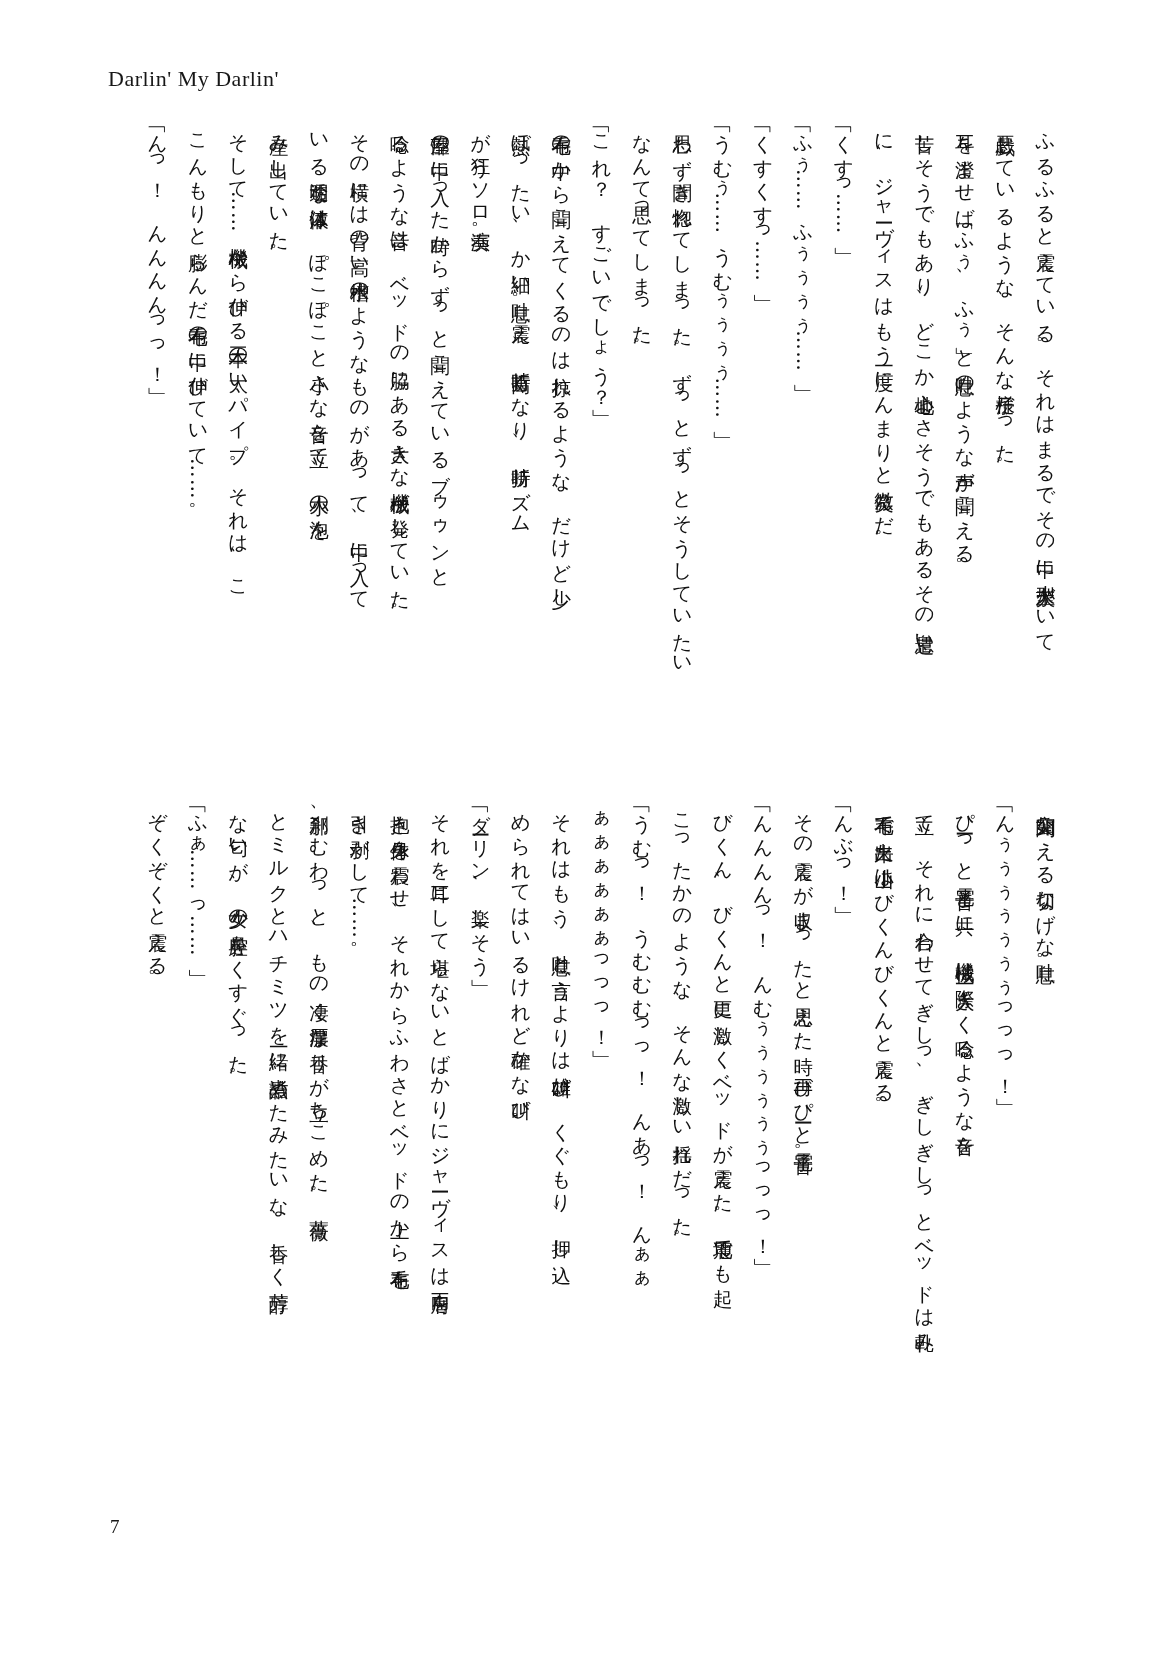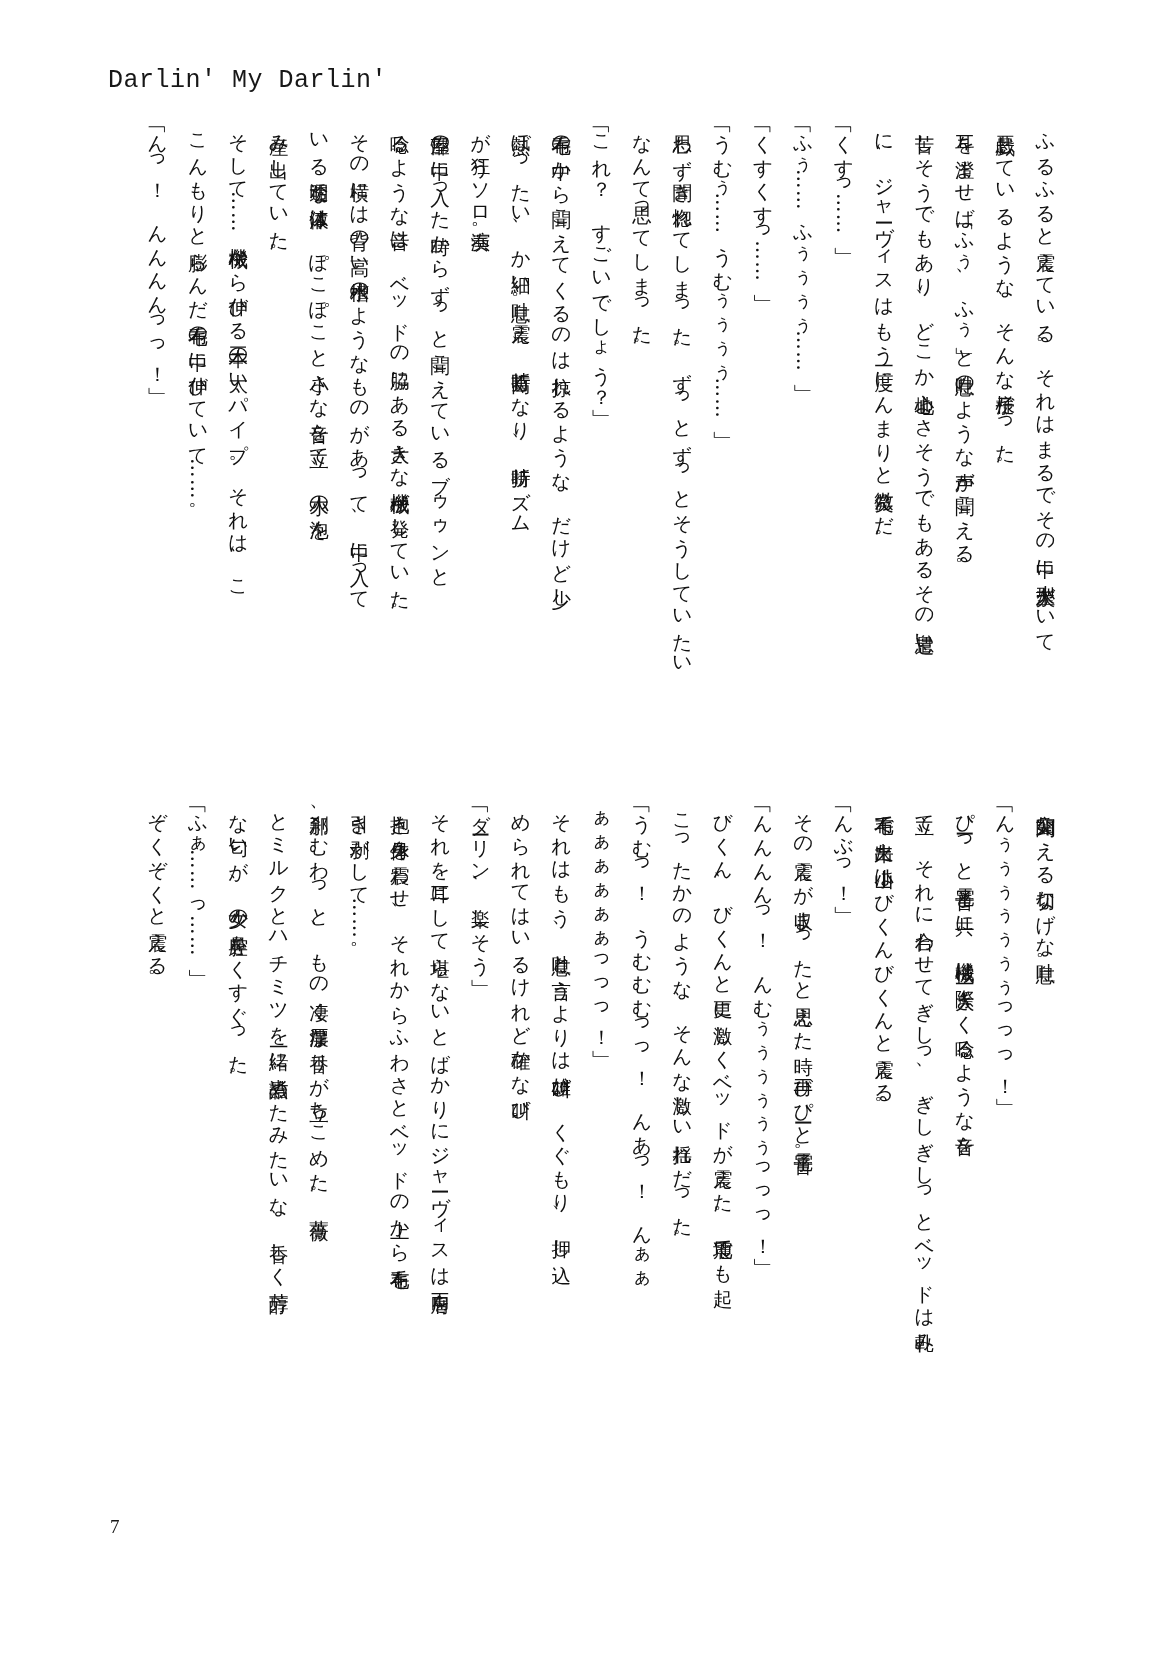--- a/index.html
+++ b/index.html
@@ -18,23 +18,23 @@
   .page {
     position: absolute;
     inset: 0;
     width: 1165px;
     height: 1654px;
   }
   .header-title {
     position: absolute;
     top: 66px;
     left: 108px;
-    font-size: 25px;
+    font-size: 22px;
     letter-spacing: 0.5px;
-    font-family: Liberation Mono, monospace;
+    font-family: Liberation Serif, serif;
     color: #171717;
     white-space: nowrap;
   }
   .page-number {
     position: absolute;
     left: 110px;
     top: 1516px;
     font-size: 19px;
     color: #171717;
     font-family: "Liberation Serif", "DejaVu Serif", serif;

